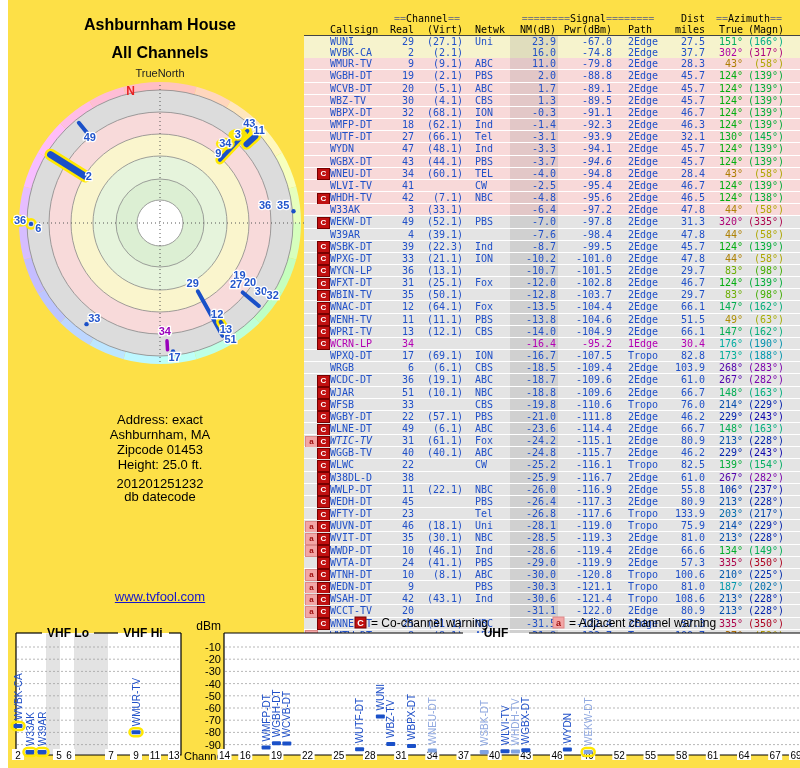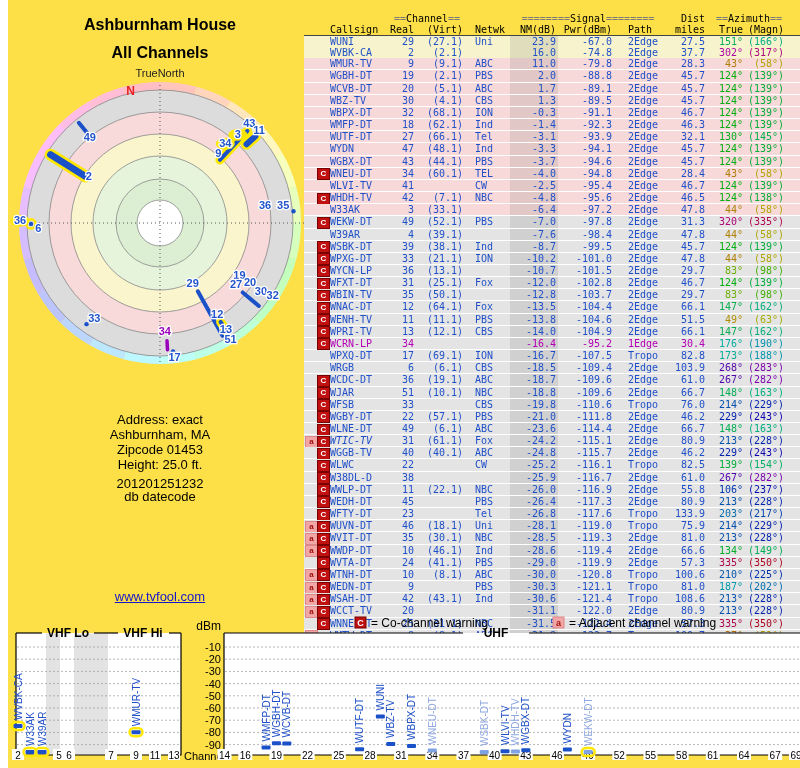--- a/index.html
+++ b/index.html
@@ -286,21 +286,21 @@
           <span class="cell c-azt ra" style="color: rgb(4, 174, 16);">124°</span>
           <span class="cell c-azm ra" style="color: rgb(4, 174, 58);">(139°)</span>
         </div>
         <div class="trow band-p">
           <span class="nmband"></span>
           <span class="cell c-cs" style="color: rgb(32, 80, 200);">WGBX-DT</span>
           <span class="cell c-real ra" style="color: rgb(32, 80, 200);">43</span>
           <span class="cell c-virt ra" style="color: rgb(32, 80, 200);">(44.1)</span>
           <span class="cell c-net" style="color: rgb(32, 80, 200);">PBS</span>
           <span class="cell c-nm ra" style="color: rgb(32, 80, 200);">-3.7</span>
-          <span class="cell c-pwr ra" style="color: rgb(32, 80, 200);">-94.6</span>
+          <span class="cell c-pwr ra" style="color: rgb(32, 80, 200); font-style: italic;">-94.6</span>
           <span class="cell c-path" style="color: rgb(32, 80, 200);">2Edge</span>
           <span class="cell c-dist ra" style="color: rgb(32, 80, 200);">45.7</span>
           <span class="cell c-azt ra" style="color: rgb(4, 174, 16);">124°</span>
           <span class="cell c-azm ra" style="color: rgb(4, 174, 58);">(139°)</span>
         </div>
         <div class="trow band-p">
           <span class="nmband"></span>
           <span class="warnC">C</span>
           <span class="cell c-cs" style="color: rgb(32, 80, 200);">WNEU-DT</span>
           <span class="cell c-real ra" style="color: rgb(32, 80, 200);">34</span>
@@ -378,21 +378,21 @@
           <span class="cell c-path" style="color: rgb(32, 80, 200);">2Edge</span>
           <span class="cell c-dist ra" style="color: rgb(32, 80, 200);">47.8</span>
           <span class="cell c-azt ra" style="color: rgb(174, 129, 4);">44°</span>
           <span class="cell c-azm ra" style="color: rgb(174, 168, 4);">(58°)</span>
         </div>
         <div class="trow band-g">
           <span class="nmband"></span>
           <span class="warnC">C</span>
           <span class="cell c-cs" style="color: rgb(32, 80, 200);">WSBK-DT</span>
           <span class="cell c-real ra" style="color: rgb(32, 80, 200);">39</span>
-          <span class="cell c-virt ra" style="color: rgb(32, 80, 200);">(38.1)</span>
+          <span class="cell c-virt ra" style="color: rgb(32, 80, 200);">(22.3)</span>
           <span class="cell c-net" style="color: rgb(32, 80, 200);">Ind</span>
           <span class="cell c-nm ra" style="color: rgb(32, 80, 200);">-8.7</span>
           <span class="cell c-pwr ra" style="color: rgb(32, 80, 200);">-99.5</span>
           <span class="cell c-path" style="color: rgb(32, 80, 200);">2Edge</span>
           <span class="cell c-dist ra" style="color: rgb(32, 80, 200);">45.7</span>
           <span class="cell c-azt ra" style="color: rgb(4, 174, 16);">124°</span>
           <span class="cell c-azm ra" style="color: rgb(4, 174, 58);">(139°)</span>
         </div>
         <div class="trow band-g">
           <span class="nmband"></span>

